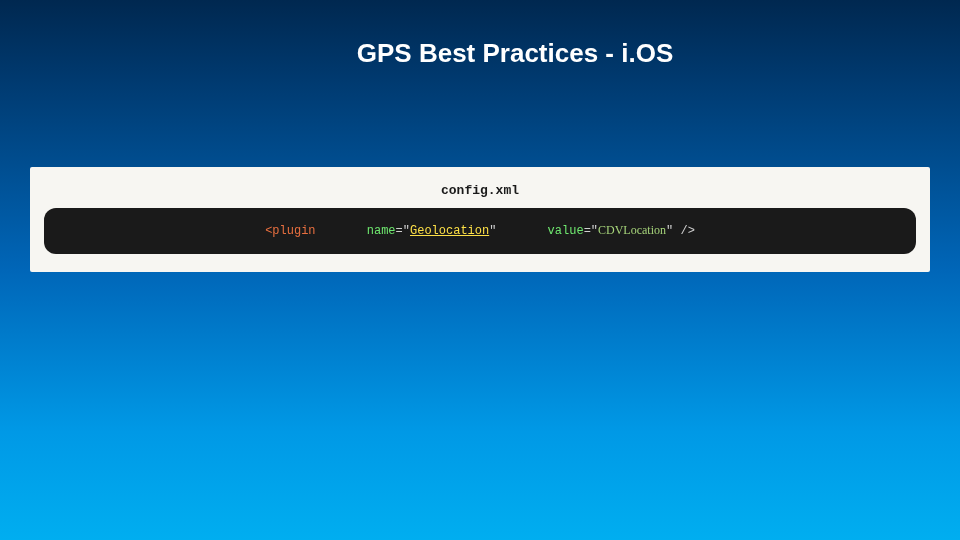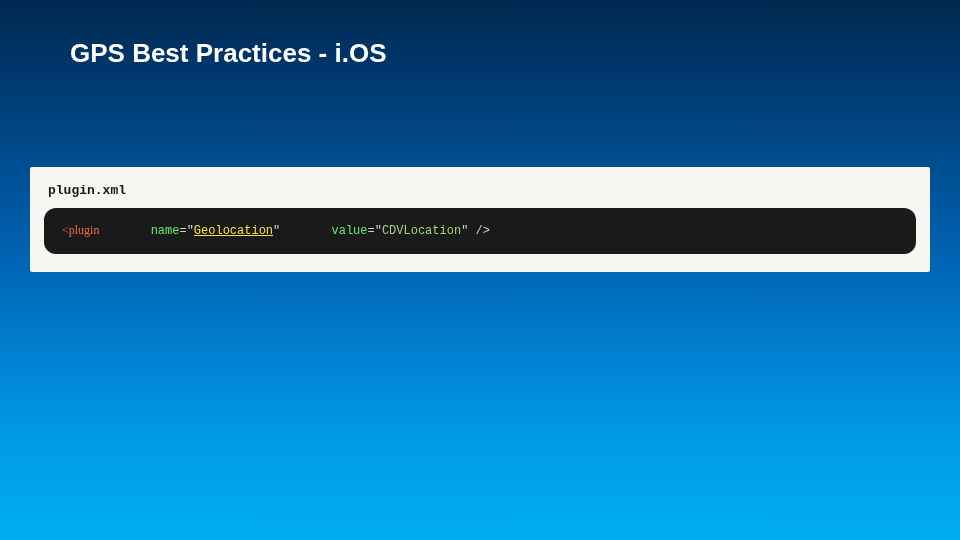--- a/index.html
+++ b/index.html
@@ -1,18 +1,19 @@
 <!DOCTYPE html>
 <html><head>
   <meta charset="utf-8">
   <style>
     * {
       margin: 0;
       padding: 0;
       box-sizing: border-box;
+      text-align: center;
     }
     body {
       width: 960px;
       height: 540px;
       background: linear-gradient(to bottom, #002850 0%, #003a70 15%, #0066b8 50%, #0099e6 80%, #00aef0 100%);
       font-family: Arial, Helvetica, sans-serif;
       overflow: hidden;
     }
     .slide-title {
       color: #ffffff;
@@ -36,29 +37,29 @@
     .code-block {
       background: #1a1a1a;
       border-radius: 12px;
       padding: 14px 18px;
       font-family: "Courier New", Courier, monospace;
       font-size: 12px;
       line-height: 1.4;
       white-space: pre;
       color: #d0d0d0;
     }
-    .tok-tag { color: #e86f3f; font-family: Liberation Serif, serif; }
+    .tok-tag { color: #e86f3f; }
     .tok-attr { color: #6fe86f; margin-left: 44px; }
     .tok-eq { color: #d0d0d0; }
     .tok-str-quote { color: #d0d0d0; }
     .tok-str-val { color: #fde047; text-decoration: underline; }
-    .tok-str-val2 { color: #a6d47a; }
+    .tok-str-val2 { color: #a6d47a; font-family: Liberation Serif, serif; }
     .tok-close { color: #d0d0d0; }
   </style>
 </head>
 <body>
 
 <div class="slide-title">GPS Best Practices - i.OS</div>
 
 <div class="code-panel">
-  <div class="file-label">plugin.xml</div>
+  <div class="file-label">config.xml</div>
   <div class="code-block"><span class="tok-tag">&lt;plugin</span> <span class="tok-attr">name</span><span class="tok-eq">=</span><span class="tok-str-quote">"</span><span class="tok-str-val">Geolocation</span><span class="tok-str-quote">"</span> <span class="tok-attr">value</span><span class="tok-eq">=</span><span class="tok-str-quote">"</span><span class="tok-str-val2">CDVLocation</span><span class="tok-str-quote">"</span> <span class="tok-close">/&gt;</span></div>
 </div>
 
 </body></html>

